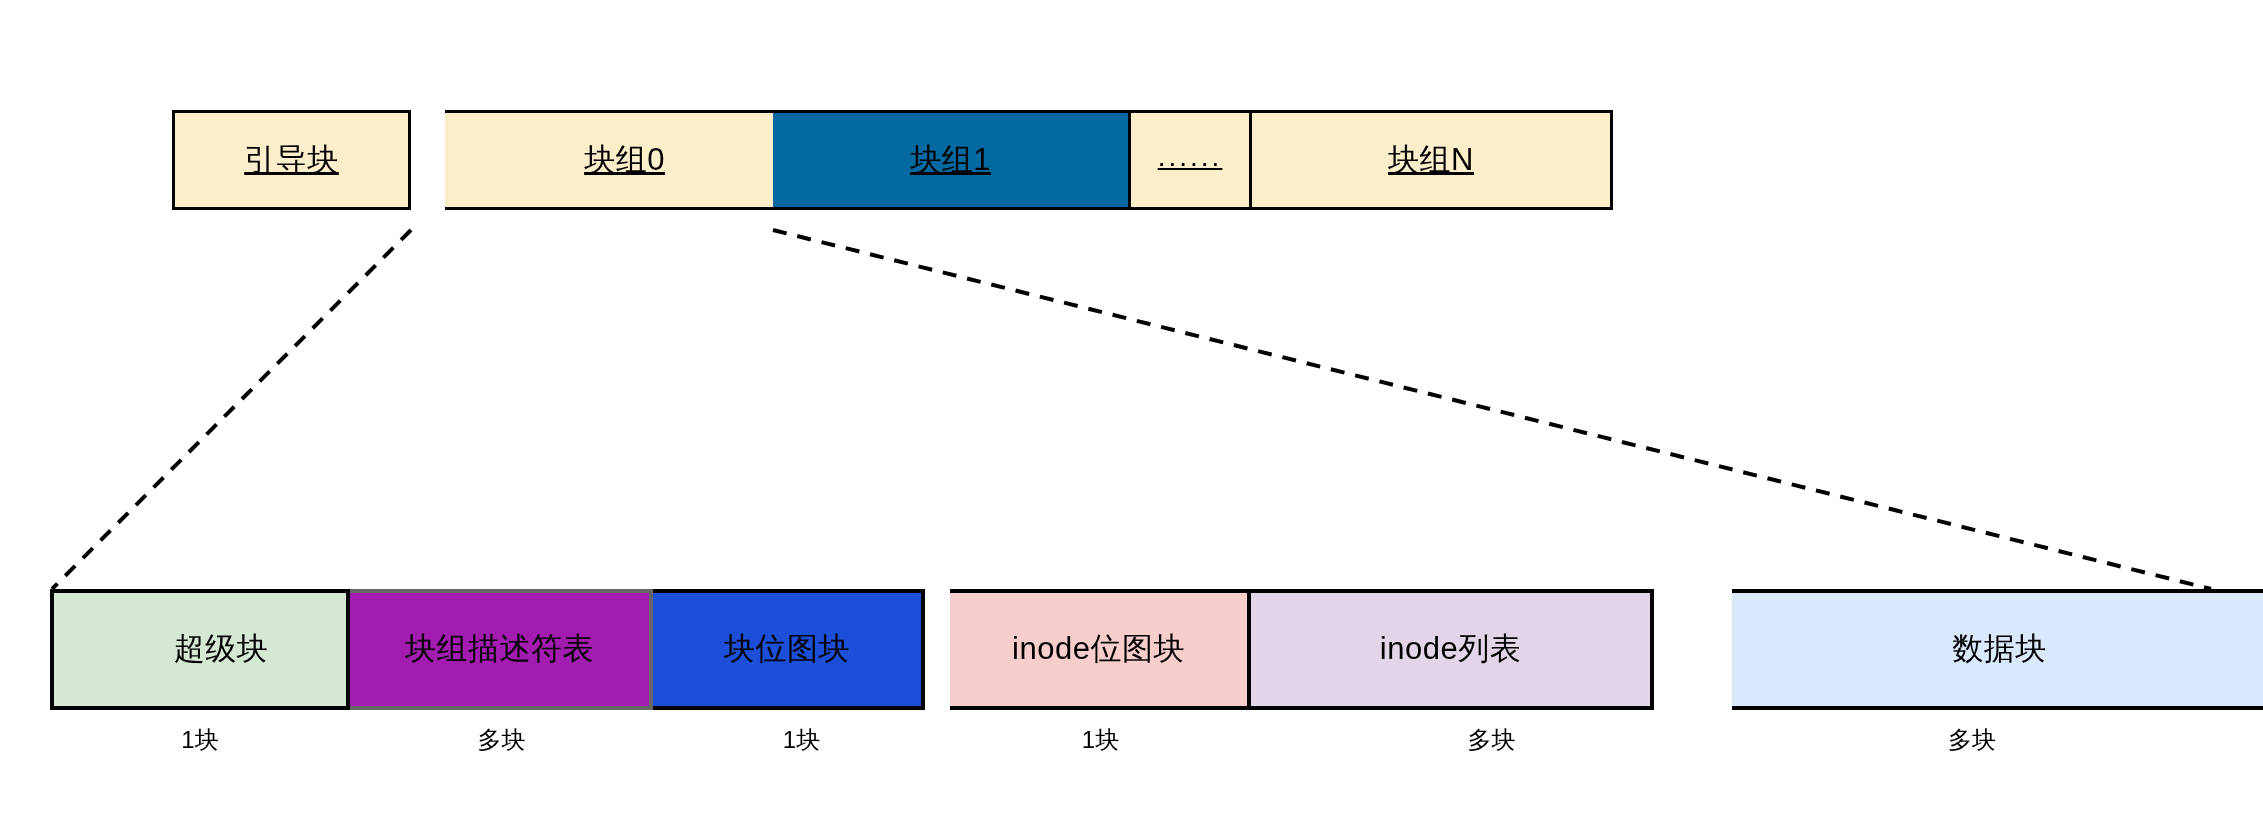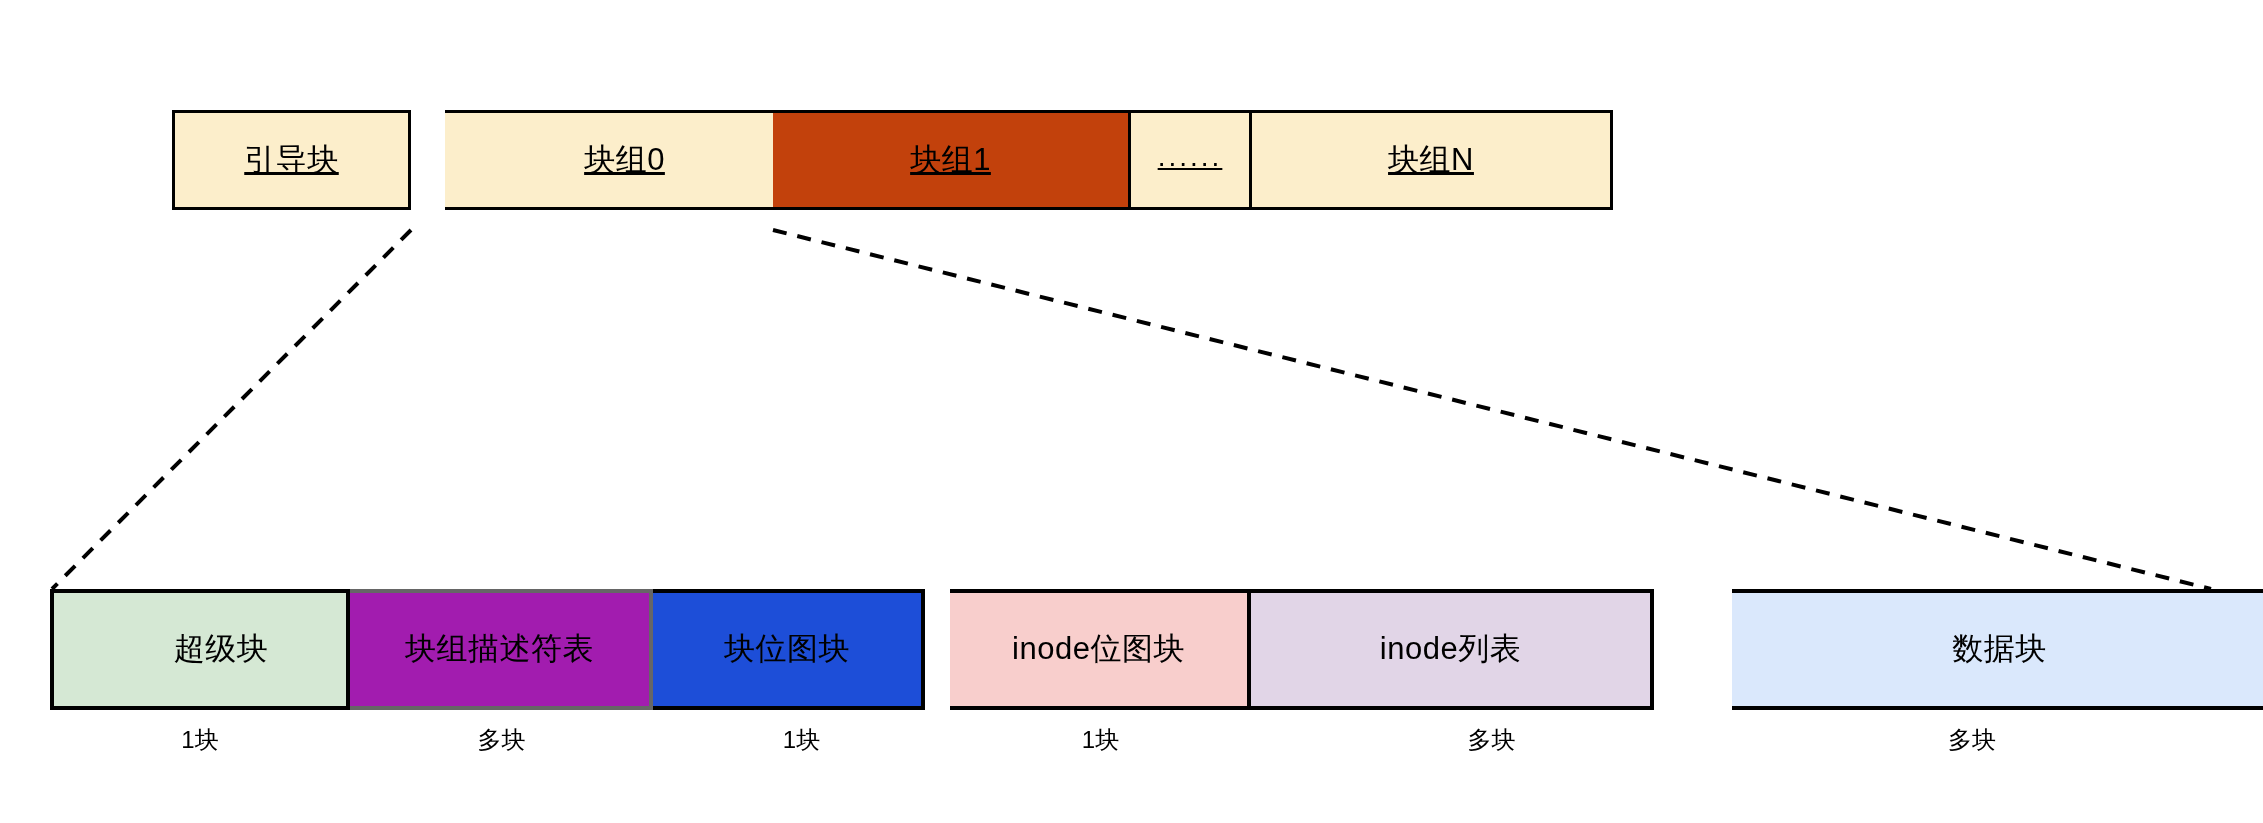--- a/index.html
+++ b/index.html
@@ -99,21 +99,21 @@
   </svg>
 
 
   <div id="disk-bar">
       <div class="cell disk-bar-cell" style="left: 172px; width: 239px; background: rgb(252, 238, 203); border-color: rgb(0, 0, 0);">
         <span>引导块</span>
       </div>
       <div class="cell disk-bar-cell" style="left: 411px; width: 362px; background: rgb(252, 238, 203); border-color: rgb(0, 0, 0); border-left-width: 0px; margin-left: 34px;">
         <span>块组0</span>
       </div>
-      <div class="cell disk-bar-cell" style="left: 773px; width: 358px; background: #c2410c; border-color: rgb(0, 0, 0); border-left-width: 0px;">
+      <div class="cell disk-bar-cell" style="left: 773px; width: 358px; background: #0369a1; border-color: rgb(0, 0, 0); border-left-width: 0px;">
         <span>块组1</span>
       </div>
       <div class="cell disk-bar-cell ellipsis" style="left: 1131px; width: 121px; background: rgb(252, 238, 203); border-color: rgb(0, 0, 0); border-left-width: 0px;">
         <span>......</span>
       </div>
       <div class="cell disk-bar-cell" style="left: 1252px; width: 361px; background: rgb(252, 238, 203); border-color: rgb(0, 0, 0); border-left-width: 0px;">
         <span>块组N</span>
       </div>
     </div>
 

